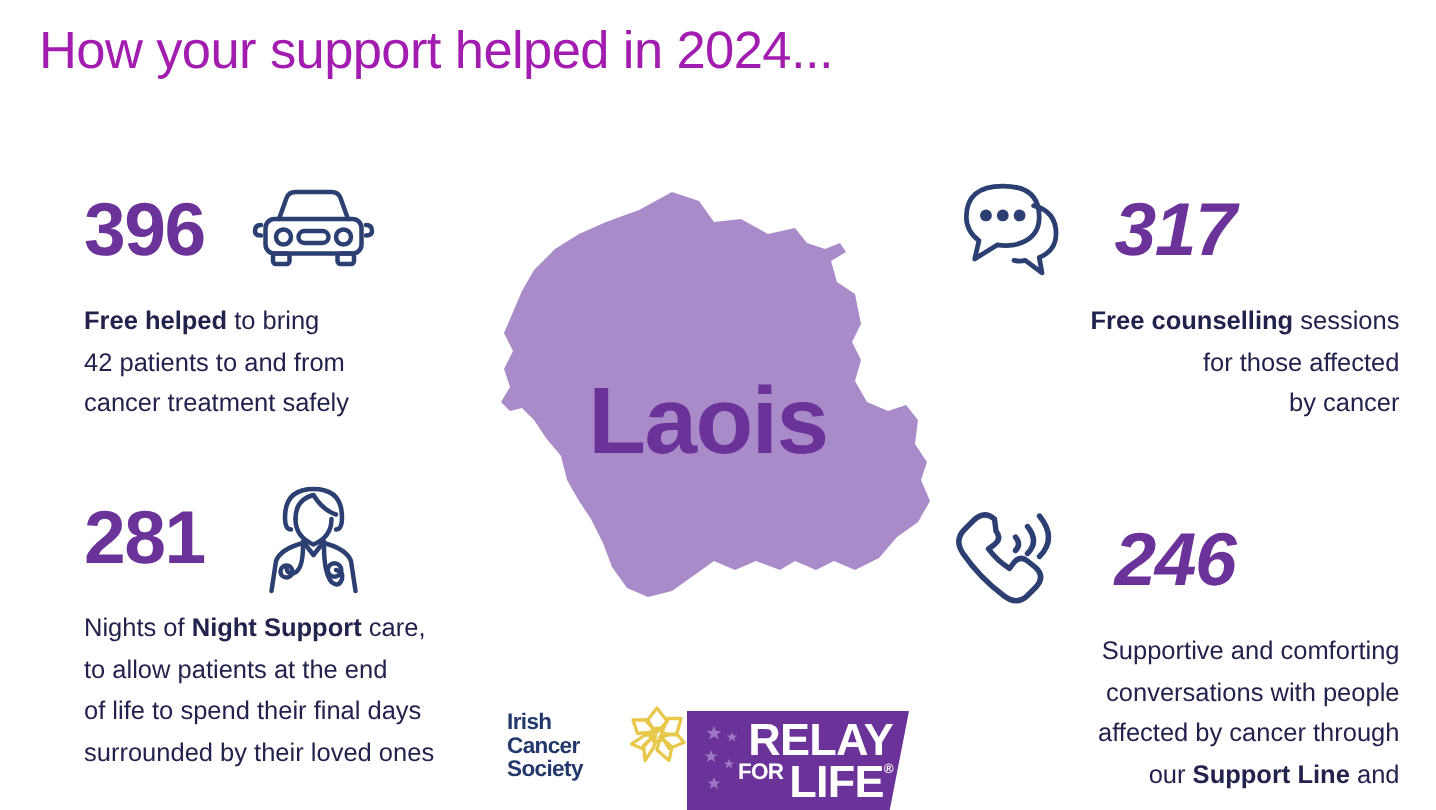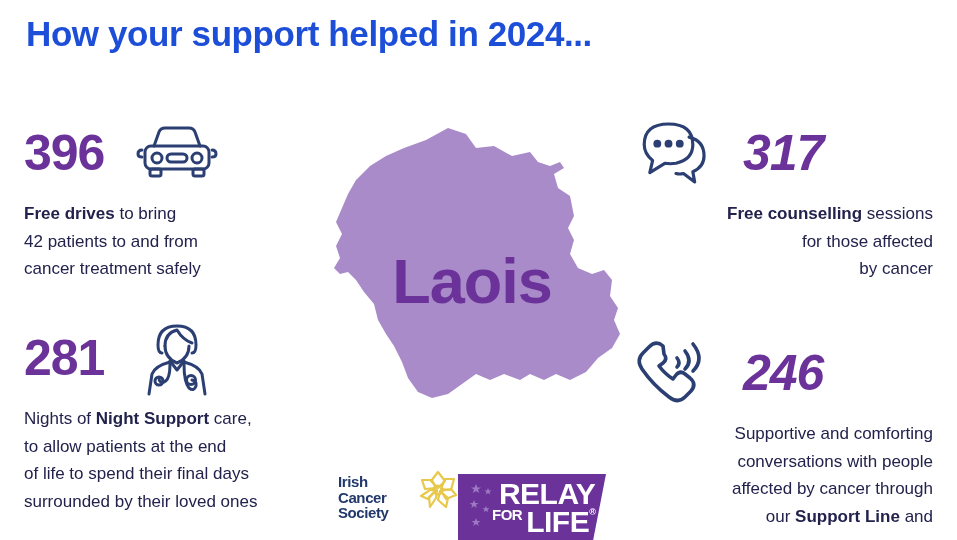--- a/index.html
+++ b/index.html
@@ -22,30 +22,31 @@
     background: #ffffff;
     overflow: hidden;
   }
 
   
   .title {
     position: absolute;
     left: 26px;
     top: 14px;
     font-size: 35px;
-    font-weight: bold;
-    color: #1d4ed8;
+    font-weight: normal;
+    color: #a21caf;
     letter-spacing: -0.4px;
     white-space: nowrap;
   }
 
   
   .stat {
     position: absolute;
     width: 300px;
+    margin-left: 32px;
   }
   .stat-left  { left: 24px; }
   .stat-right { right: 24px; width: 300px; }
 
   .stat-top-left     { top: 112px; }
   .stat-bottom-left  { top: 317px; }
   .stat-top-right    { top: 112px; }
   .stat-bottom-right { top: 332px; }
 
   .stat-head {
@@ -198,21 +199,21 @@
             <circle cx="23" cy="35" r="5"></circle>
             <circle cx="63" cy="35" r="5"></circle>
             <rect x="33" y="31" width="20" height="8" rx="4"></rect>
             <rect x="16" y="46" width="11" height="7" rx="2"></rect>
             <rect x="59" y="46" width="11" height="7" rx="2"></rect>
           </g>
         </svg>
       </div>
     </div>
     <div class="stat-body">
-      <div><b>Free drives</b><span> to bring</span></div>
+      <div><b>Free helped</b><span> to bring</span></div>
       <div>42 patients to and from</div>
       <div>cancer treatment safely</div>
     </div>
   </div>
 
   <div class="stat stat-left stat-bottom-left">
     <div class="stat-head">
       <div class="stat-number">281</div>
       <div class="stat-icon">
         <svg width="80" height="76" viewBox="0 0 80 76">

